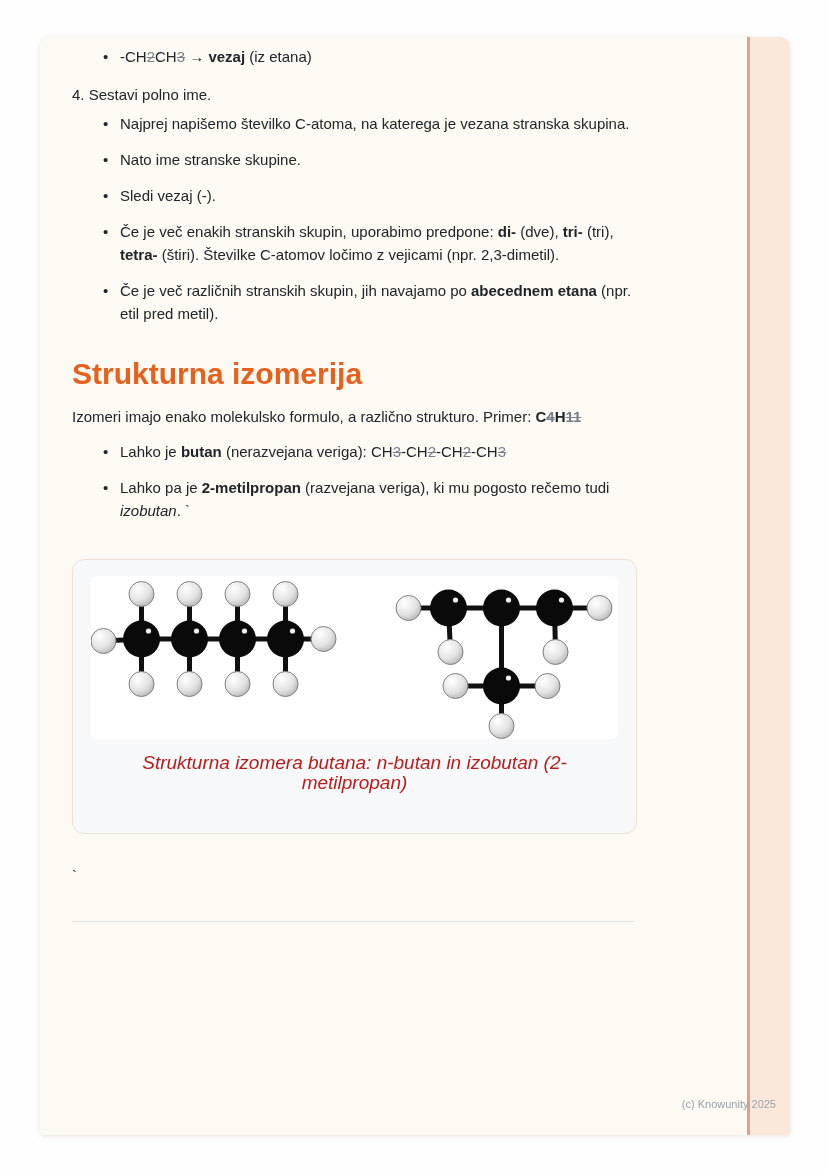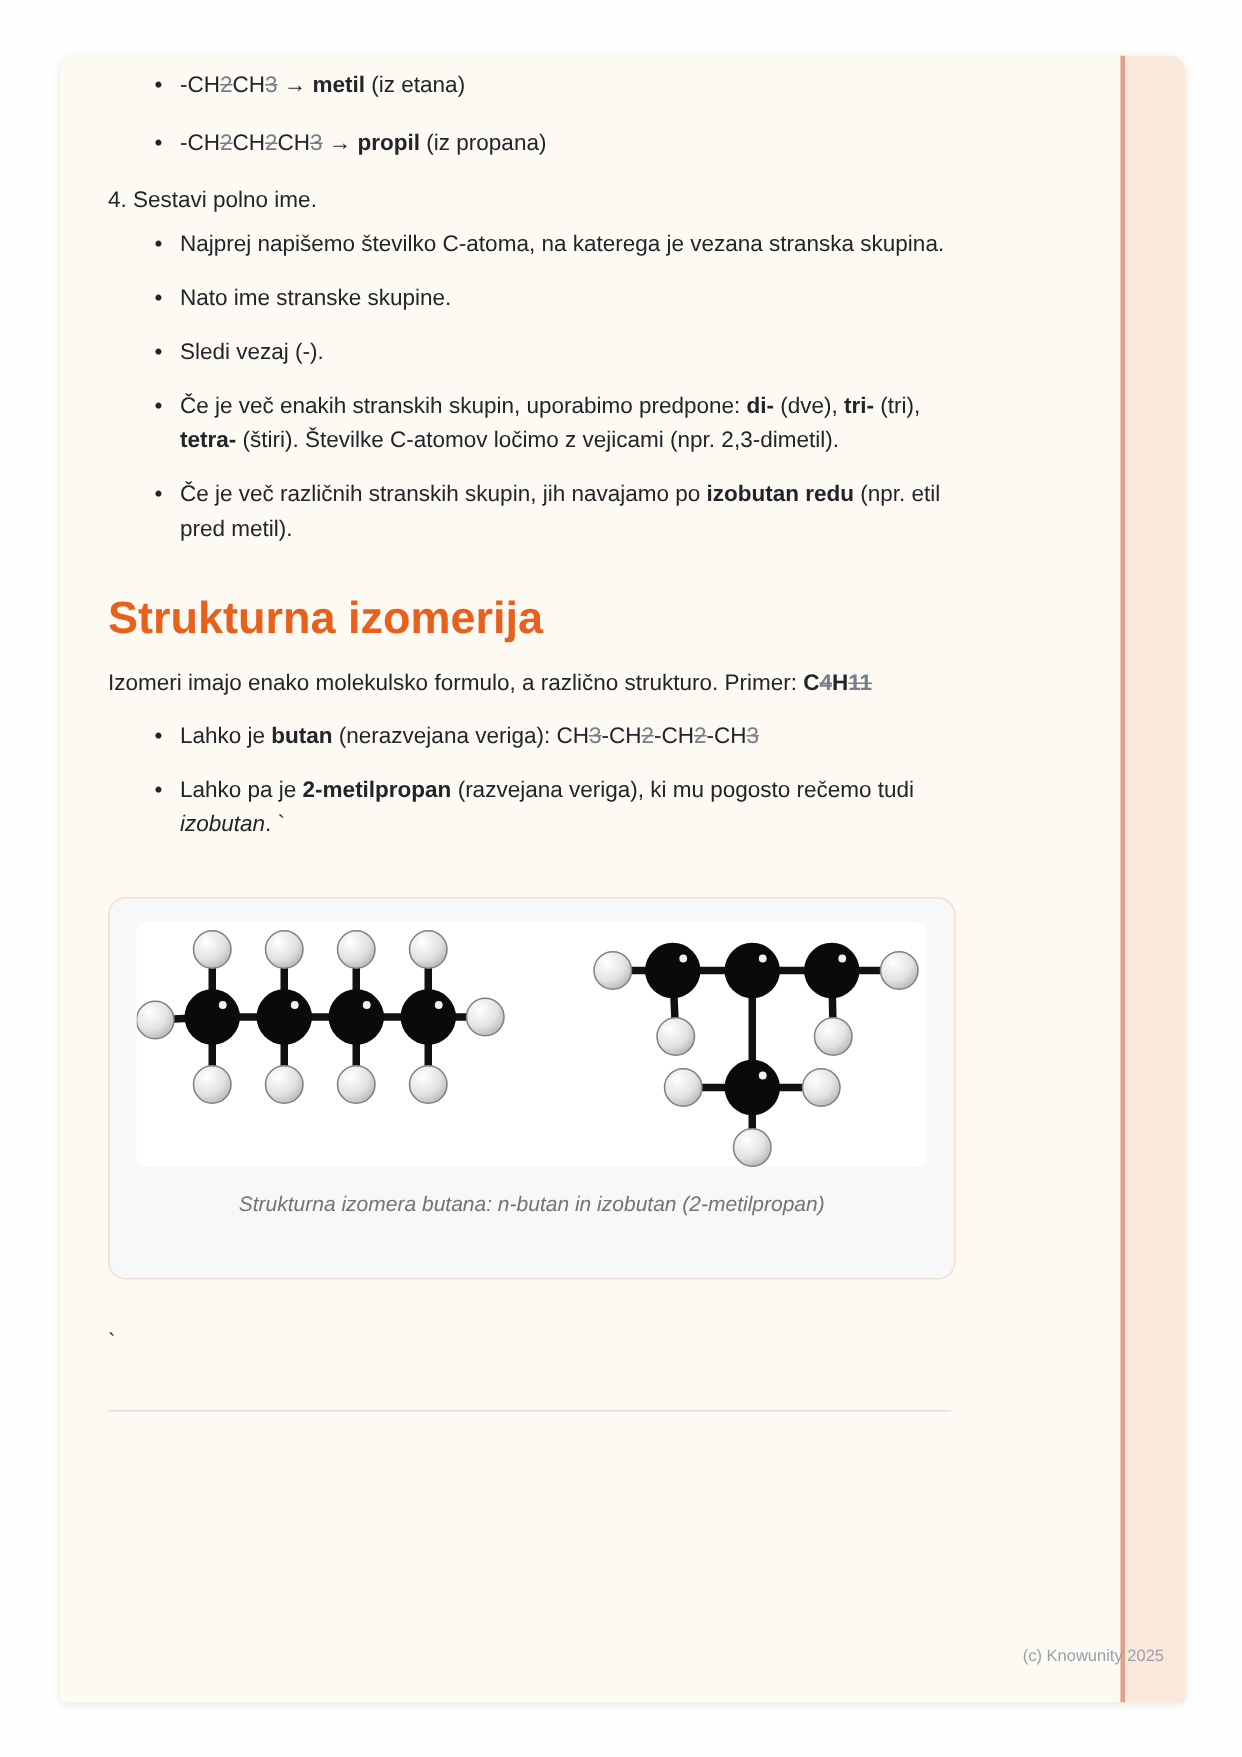--- a/index.html
+++ b/index.html
@@ -64,22 +64,22 @@
     background:#ffffff;
     border-radius:6px;
     height:163px;
     overflow:hidden;
   }
   .figure-img svg { display:block; width:100%; height:163px; }
   figcaption {
     margin-top:14px;
     text-align:center;
     font-style:italic;
-    font-size:14px; line-height:20px;
-    color:#737373;
+    font-size:19px; line-height:20px;
+    color:#b91c1c;
   }
   p.tick { margin-top:30px; line-height:23px; }
   hr.divider {
     margin-top:34px;
     border:none; border-top:1px solid #dfe0e2;
     width:562px;
   }
   .footer {
     position:absolute; z-index:3;
     top:1061px; right:14px;
@@ -90,32 +90,31 @@
 </head>
 <body>
 
 <div class="canvas">
   <div class="page">
     <div class="accent-bar"></div>
 
     <div class="content">
 
       <ul class="list toplist">
-        <li><span>-CH</span><span class="strk">2</span><span>CH</span><span class="strk">3</span><span> → </span><span class="b">metil</span><span> (iz etana)</span></li>
-        <li><span>-CH</span><span class="strk">2</span><span>CH</span><span class="strk">2</span><span>CH</span><span class="strk">3</span><span> → </span><span class="b">propil</span><span> (iz propana)</span></li>
+        <li><span>-CH</span><span class="strk">2</span><span>CH</span><span class="strk">3</span><span> → </span><span class="b">vezaj</span><span> (iz etana)</span></li>
       </ul>
 
       <div class="step-heading"><span>4.</span> <span>Sestavi polno ime.</span></div>
 
       <ul class="list step-list">
         <li><span>Najprej napišemo številko C-atoma, na katerega je vezana stranska skupina.</span></li>
         <li><span>Nato ime stranske skupine.</span></li>
         <li><span>Sledi vezaj (-).</span></li>
         <li><span>Če je več enakih stranskih skupin, uporabimo predpone: </span><span class="b">di-</span><span> (dve), </span><span class="b">tri-</span><span> (tri), </span><span class="b">tetra-</span><span> (štiri). Številke C-atomov ločimo z vejicami (npr. 2,3-dimetil).</span></li>
-        <li><span>Če je več različnih stranskih skupin, jih navajamo po </span><span class="b">izobutan redu</span><span> (npr. etil pred metil).</span></li>
+        <li><span>Če je več različnih stranskih skupin, jih navajamo po </span><span class="b">abecednem etana</span><span> (npr. etil pred metil).</span></li>
       </ul>
 
 
       <h2 class="section-heading">Strukturna izomerija</h2>
 
       <p class="intro"><span>Izomeri imajo enako molekulsko formulo, a različno strukturo. Primer: </span><span class="b">C</span><span class="b strk">4</span><span class="b">H</span><span class="b strk">11</span></p>
 
       <ul class="list iso-list">
         <li><span>Lahko je </span><span class="b">butan</span><span> (nerazvejana veriga): CH</span><span class="strk">3</span><span>-CH</span><span class="strk">2</span><span>-CH</span><span class="strk">2</span><span>-CH</span><span class="strk">3</span></li>
         <li><span>Lahko pa je </span><span class="b">2-metilpropan</span><span> (razvejana veriga), ki mu pogosto rečemo tudi </span><span class="i">izobutan</span><span>. `</span></li>

